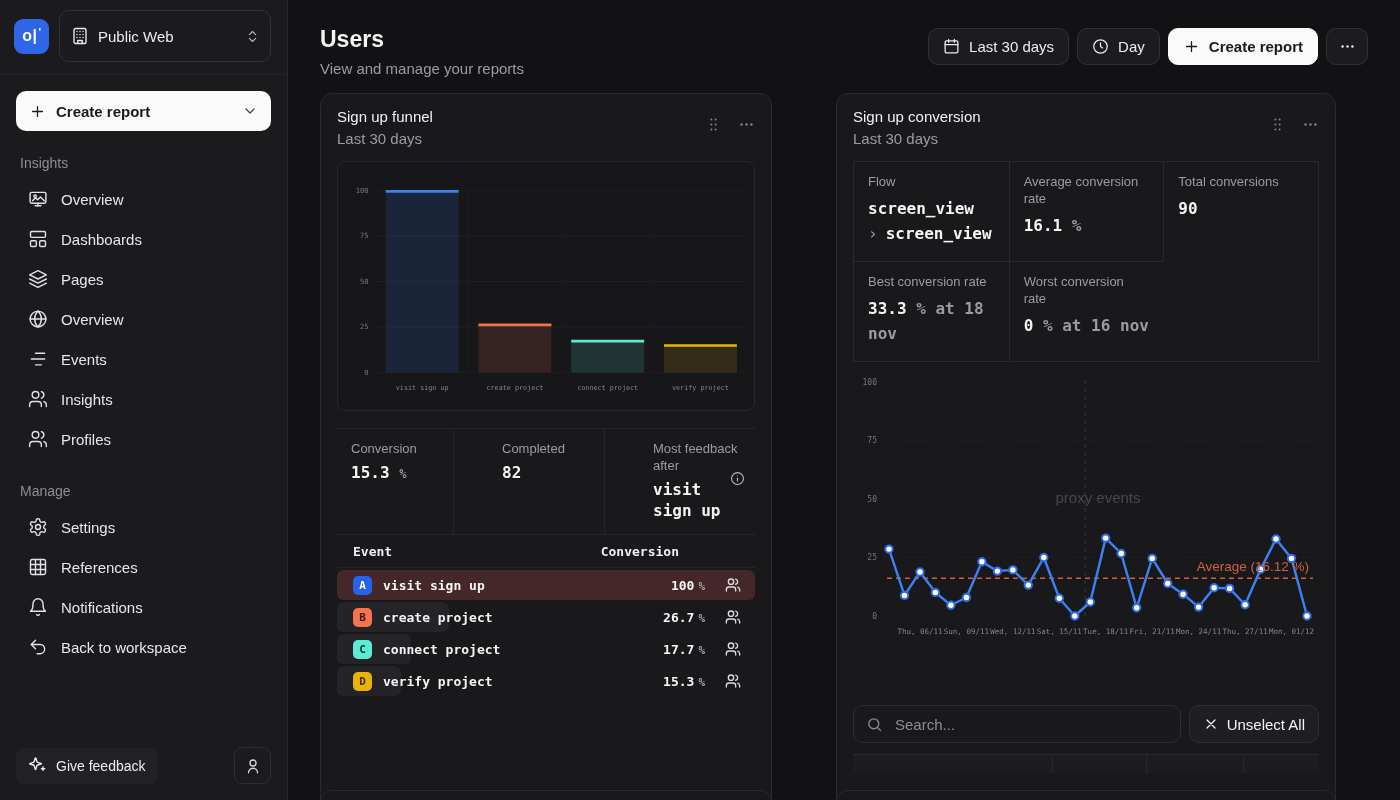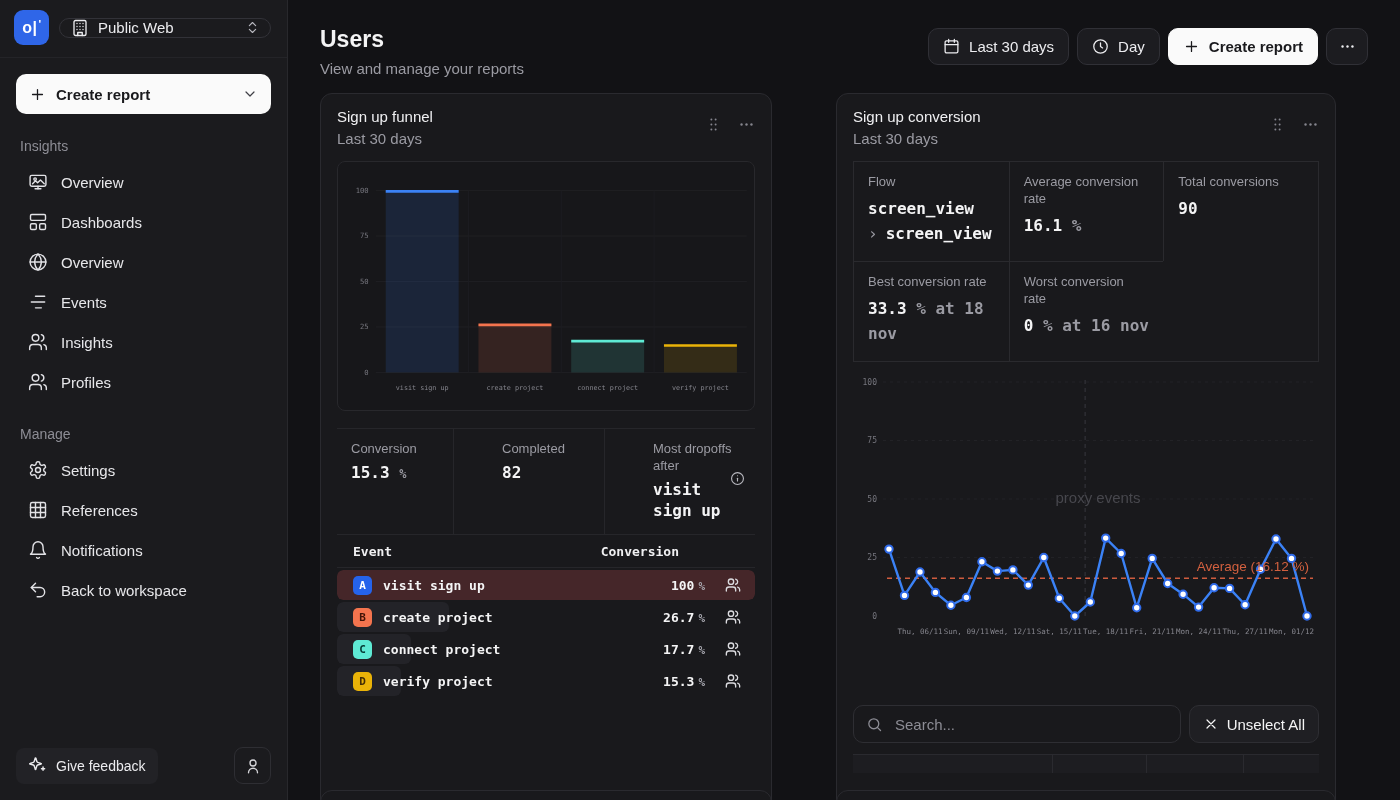--- a/index.html
+++ b/index.html
@@ -7,21 +7,21 @@
        font-family:"Liberation Sans",sans-serif;color:#ececef;-webkit-font-smoothing:antialiased;}
   svg{display:block;}
 
   
   .sidebar{position:absolute;left:0;top:0;bottom:0;width:288px;background:#1b1b1e;
            border-right:1px solid #28282c;display:flex;flex-direction:column;box-sizing:border-box;}
   .ws-row{display:flex;align-items:center;gap:10px;padding:10px 16px 12px 14px;border-bottom:1px solid #242428;}
   .logo{width:35px;height:35px;border-radius:9px;background:#2f66e8;color:#fff;flex:none;
         display:flex;align-items:center;justify-content:center;font-weight:700;font-size:16px;letter-spacing:.5px;}
   .logo .tick{font-size:11px;position:relative;top:-4px;left:1px;}
-  .ws-select{flex:1;display:flex;align-items:center;gap:9px;height:20px;padding:0 10px 0 11px;
+  .ws-select{flex:1;display:flex;align-items:center;gap:9px;height:52px;padding:0 10px 0 11px;
              background:transparent;border:1px solid #323238;border-radius:10px;color:#ececef;
              font-size:15px;cursor:pointer;font-family:inherit;}
   .ws-select .chev{margin-left:auto;color:#b9b9c0;}
   .sidebar-body{flex:1;padding:16px 16px 0;}
   .create-report{width:100%;height:40px;display:flex;align-items:center;gap:10px;padding:0 13px;
                  background:#fafafa;color:#1a1a1d;border:none;border-radius:10px;font-size:15px;
                  font-weight:600;cursor:pointer;font-family:inherit;}
   .create-report .chev{margin-left:auto;color:#3f3f46;}
   .nav-section-label{color:#8d8d95;font-size:14px;margin:24px 4px 8px;}
   .nav-item{display:flex;align-items:center;gap:13px;height:40px;padding:0 12px;border-radius:8px;
@@ -174,20 +174,30 @@
           </div>
           <div class="nav-item">
             <span class="ic">
               <svg width="20" height="20" viewBox="0 0 24 24" fill="none" stroke="currentColor" stroke-width="1.7" stroke-linecap="round" stroke-linejoin="round">
                 <rect x="3" y="3" width="18" height="7" rx="1.5"></rect>
                 <rect x="3" y="14" width="7" height="7" rx="1.5"></rect>
                 <rect x="14" y="14" width="7" height="7" rx="1.5"></rect>
               </svg>
             </span>
             <span>Dashboards</span>
+          </div>
+          <div class="nav-item">
+            <span class="ic">
+              <svg width="20" height="20" viewBox="0 0 24 24" fill="none" stroke="currentColor" stroke-width="1.7" stroke-linecap="round" stroke-linejoin="round">
+                <path d="M12 2 2 7l10 5 10-5-10-5Z"></path>
+                <path d="m2 12 10 5 10-5"></path>
+                <path d="m2 17 10 5 10-5"></path>
+              </svg>
+            </span>
+            <span>Pages</span>
           </div>
           <div class="nav-item">
             <span class="ic">
               <svg width="20" height="20" viewBox="0 0 24 24" fill="none" stroke="currentColor" stroke-width="1.7" stroke-linecap="round" stroke-linejoin="round">
                 <circle cx="12" cy="12" r="9.5"></circle>
                 <path d="M2.5 12h19"></path>
                 <path d="M12 2.5c2.6 2.6 4 5.9 4 9.5s-1.4 6.9-4 9.5c-2.6-2.6-4-5.9-4-9.5s1.4-6.9 4-9.5Z"></path>
               </svg>
             </span>
             <span>Overview</span>
@@ -387,21 +397,21 @@
       <div class="stats-row">
         <div class="stat">
           <div class="stat-label">Conversion</div>
           <div class="stat-value"><span>15.3</span> <span class="unit">%</span></div>
         </div>
         <div class="stat">
           <div class="stat-label">Completed</div>
           <div class="stat-value"><span>82</span></div>
         </div>
         <div class="stat">
-          <div class="stat-label">Most dropoffs after</div>
+          <div class="stat-label">Most feedback after</div>
           <div class="stat-value dropoff-val">visit sign up</div>
           <span class="info">
               <svg width="15" height="15" viewBox="0 0 24 24" fill="none" stroke="currentColor" stroke-width="1.8" stroke-linecap="round" stroke-linejoin="round">
                 <circle cx="12" cy="12" r="9.5"></circle>
                 <path d="M12 16v-4.5"></path>
                 <path d="M12 7.5h.01"></path>
               </svg>
             </span>
         </div>
       </div>

